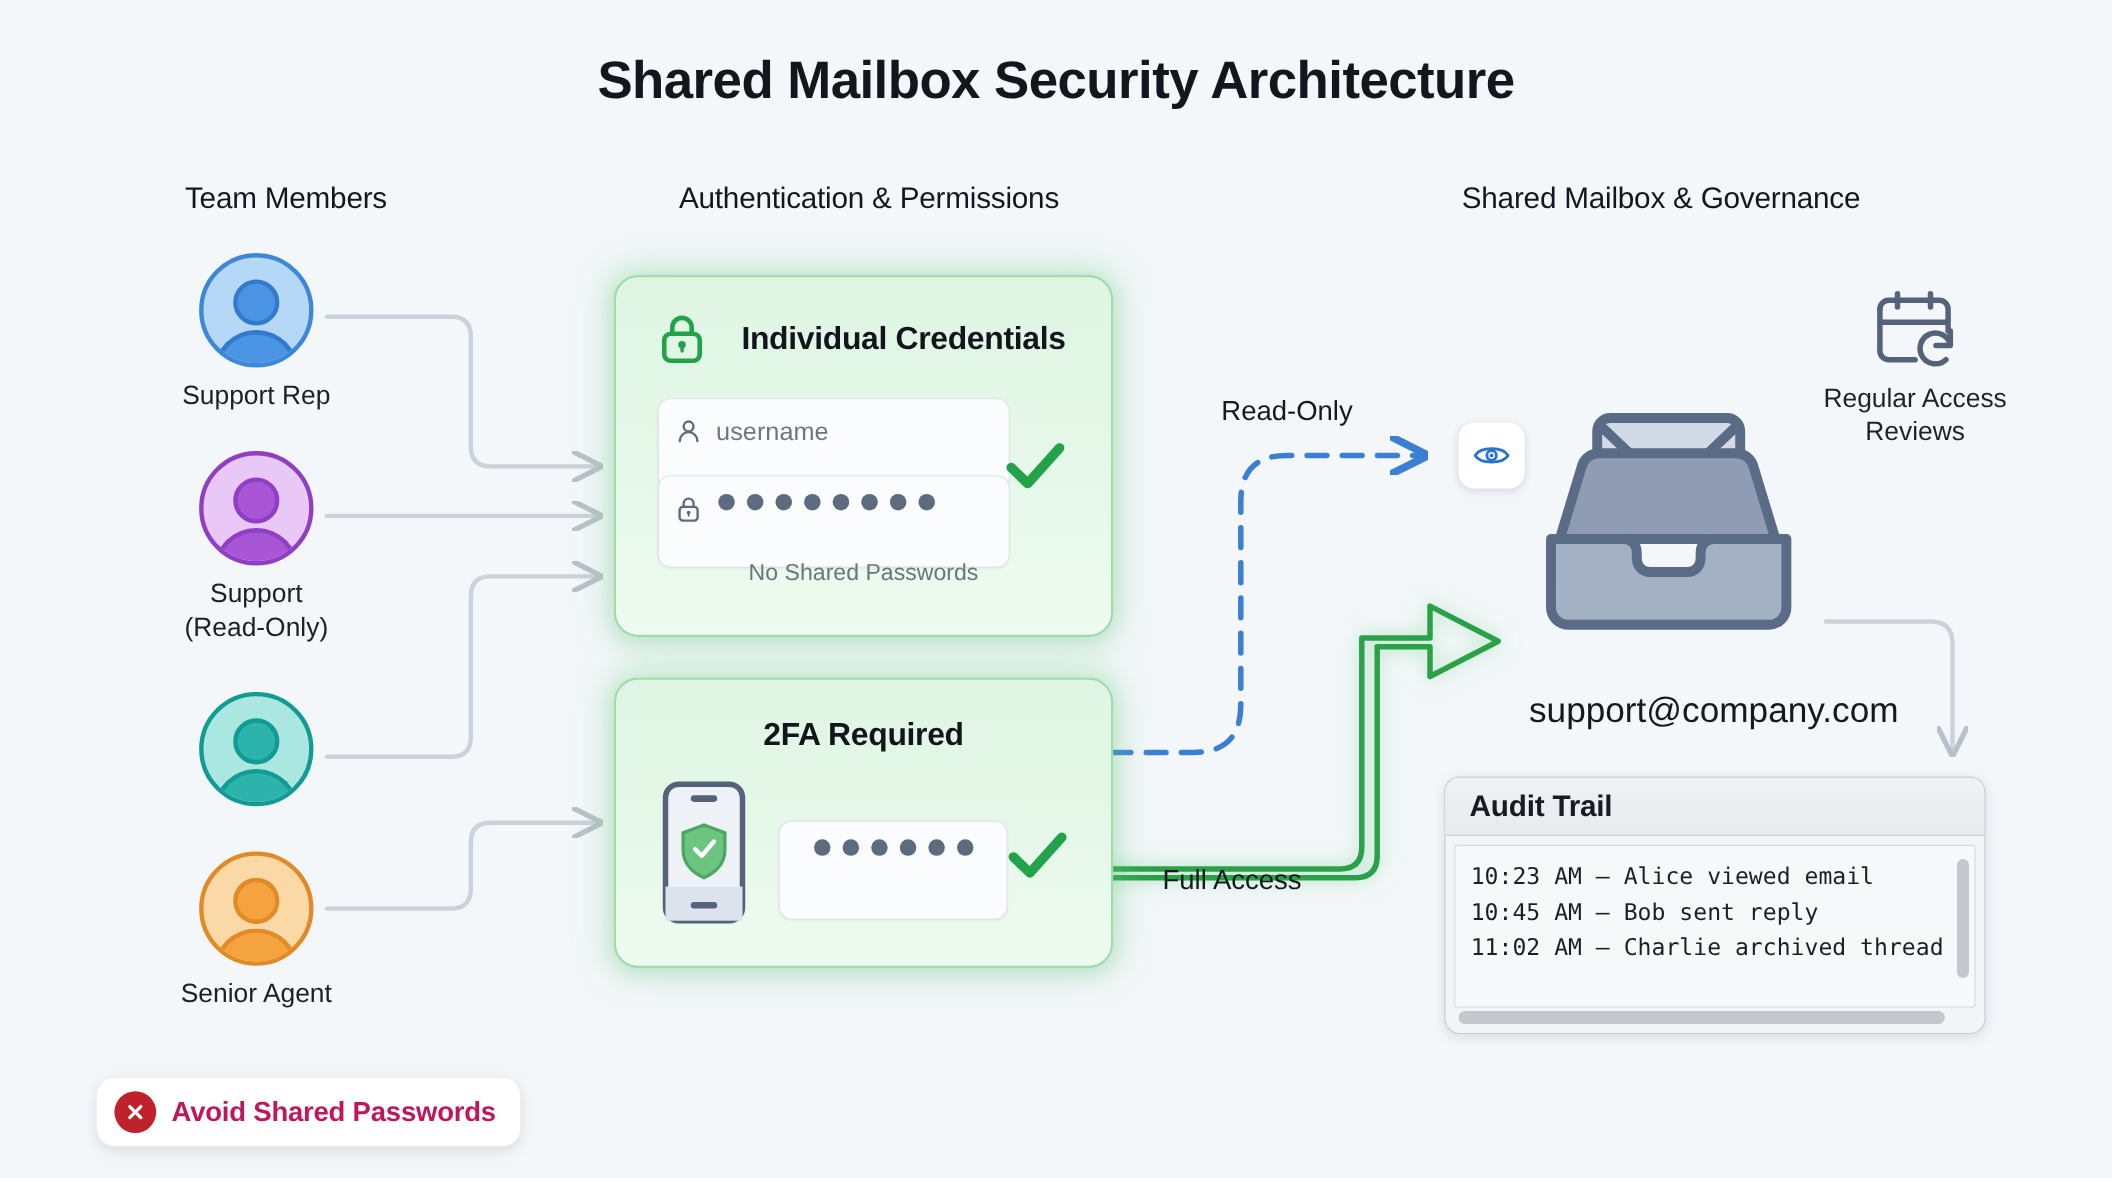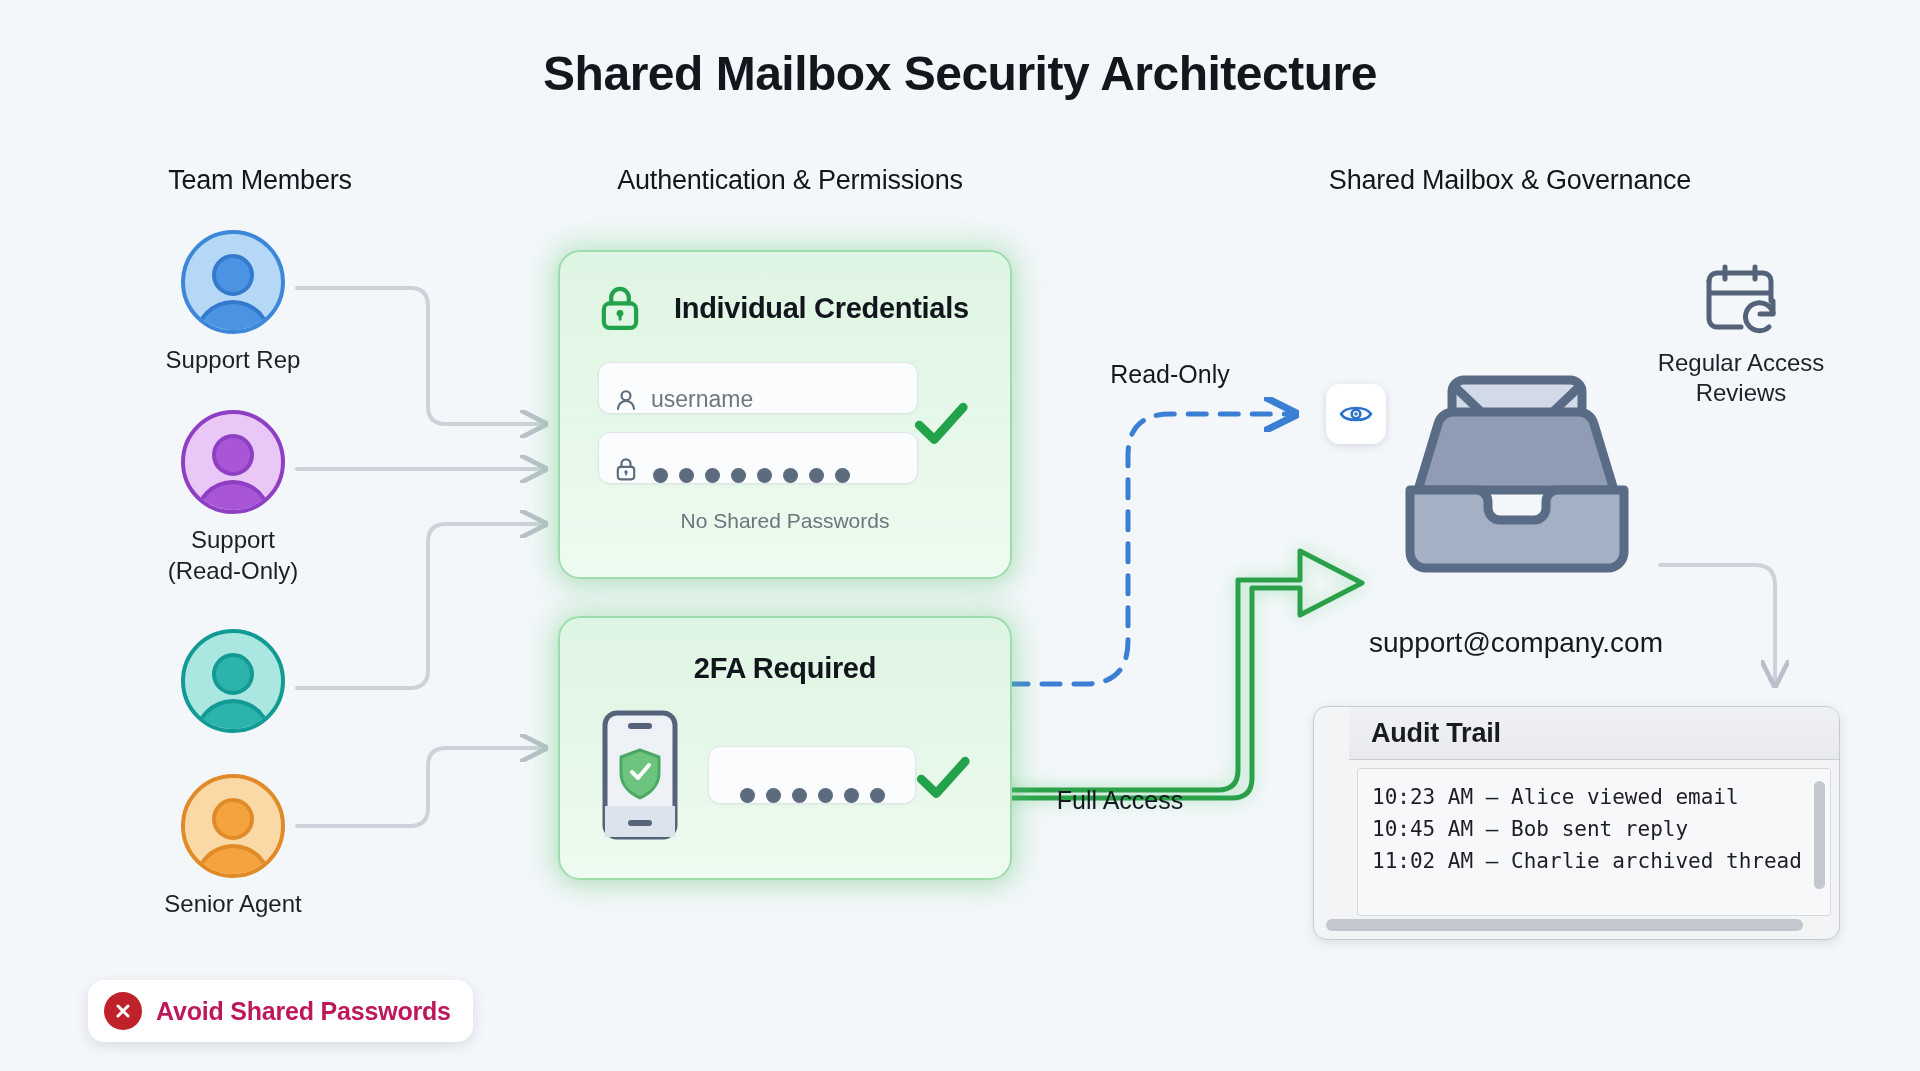--- a/index.html
+++ b/index.html
@@ -47,34 +47,34 @@
     position:absolute;border-radius:22px;
     background:linear-gradient(180deg,#dff5e3 0%,#e6f8e9 55%,#eefbf0 100%);
     border:2px solid #9ddcab;
     box-shadow:0 0 28px 8px rgba(118,214,140,.38), 0 4px 14px rgba(40,90,55,.08);
   }
   .card-title{
     font-size:29px;font-weight:bold;color:#12161c;letter-spacing:-0.3px;
   }
   .field{
     background:#fbfcfd;border:1.5px solid #dfe4ea;border-radius:12px;
-    height:50px;display:flex;align-items:flex-end;padding:0 14px;
+    height:50px;display:flex;align-items:flex-start;padding:16px 14px;
     box-shadow:0 1px 2px rgba(20,30,40,.05);
   }
   .field .ph{font-size:23px;color:#6f7680;margin-left:12px;}
   .dots{display:flex;align-items:center;gap:11px;margin-left:14px;}
   .dot{width:15px;height:15px;border-radius:50%;background:#5c6b7d;}
   .note{font-size:21px;color:#6d747d;text-align:center;}
 
   
   .check{width:62px;height:62px;}
 
   
   #mailbox-label{
-    font-size:28px;color:#14181f;text-align:center;width:420px;
+    font-size:32px;color:#14181f;text-align:right;width:420px;
   }
   #reviews-label{
     font-size:24px;line-height:30px;color:#1d222a;text-align:center;width:260px;
   }
   .eye-chip{
     width:60px;height:60px;border-radius:14px;background:#ffffff;
     box-shadow:0 2px 8px rgba(40,60,90,.16);
     display:flex;align-items:center;justify-content:center;
   }
 
@@ -314,21 +314,21 @@
     <line x1="54" y1="4" x2="54" y2="16" stroke="#55637a" stroke-width="5" stroke-linecap="round"></line>
     <path d="M72 50 a14 14 0 1 0 -4 14" fill="none" stroke="#55637a" stroke-width="5" stroke-linecap="round"></path>
     <path d="M72 38 v13 h-13" fill="none" stroke="#55637a" stroke-width="5" stroke-linecap="round" stroke-linejoin="round"></path>
   </svg>
 
   <div class="abs" id="reviews-label" style="left:1611px;top:348px;">
     <div>Regular Access</div>
     <div>Reviews</div>
   </div>
 
-  <div id="audit" style="left:1313px;top:706px;width:490px;height:232px;padding-left:35px;">
+  <div id="audit" style="left:1313px;top:706px;width:490px;height:232px;">
     <div id="audit-head">Audit Trail</div>
     <div id="audit-body">
       <div id="audit-lines">
           <div class="audit-line">10:23 AM – Alice viewed email</div>
           <div class="audit-line">10:45 AM – Bob sent reply</div>
           <div class="audit-line">11:02 AM – Charlie archived thread</div>
         </div>
       <div id="audit-vscroll"></div>
     </div>
     <div id="audit-hscroll"></div>

